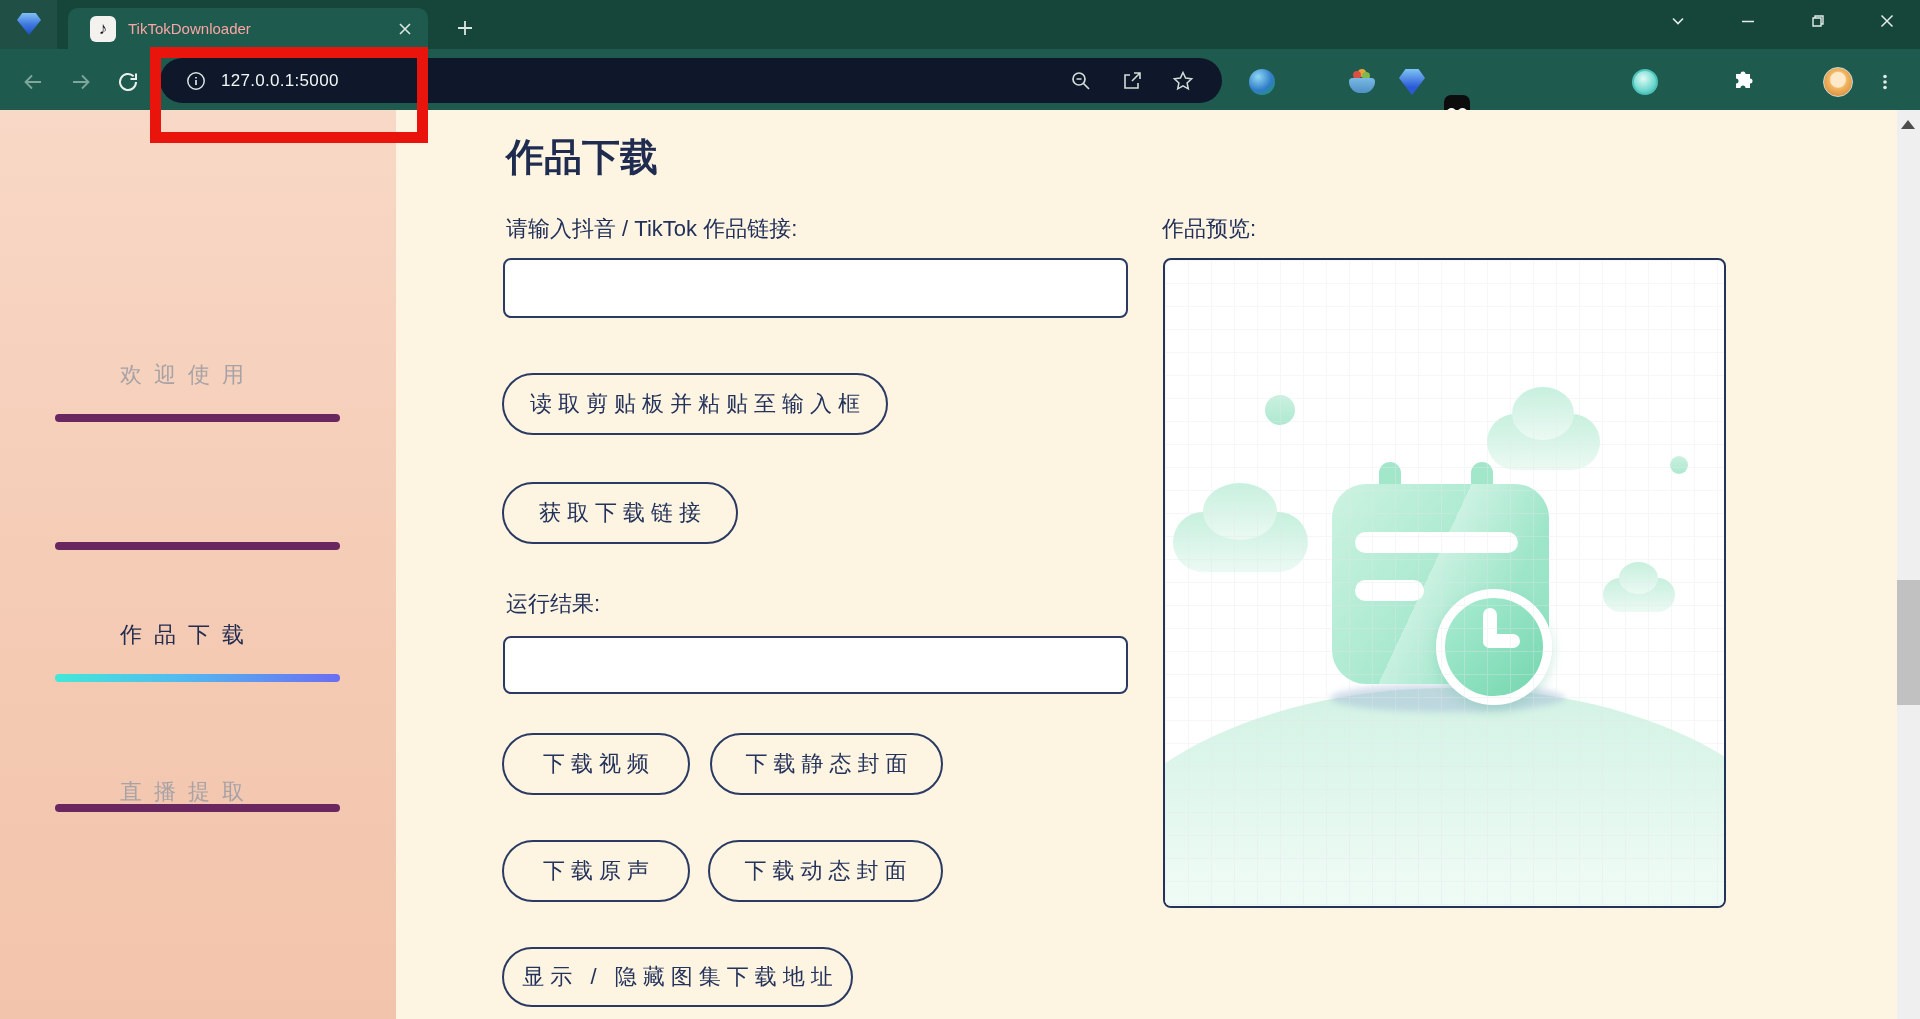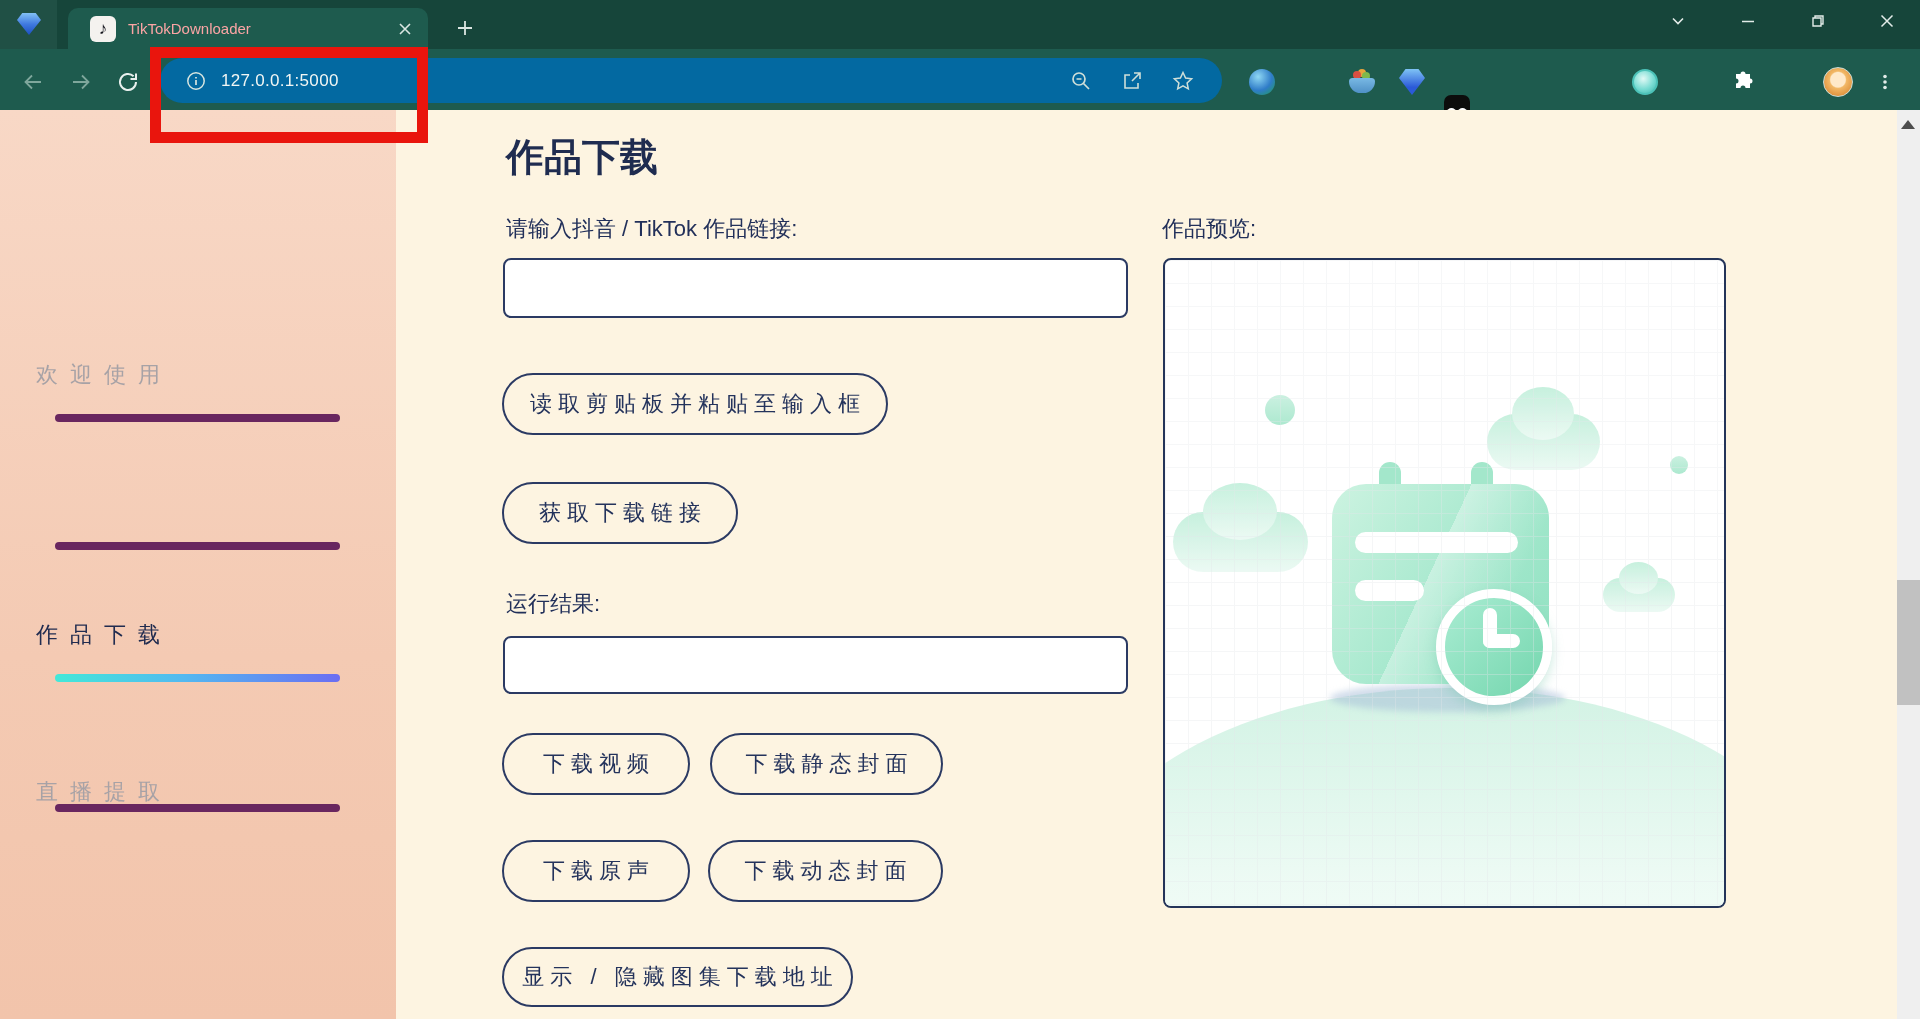--- a/index.html
+++ b/index.html
@@ -20,21 +20,21 @@
   .tab-title{color:#fca5a5;font-size:15px;margin-left:12px;flex:1;white-space:nowrap;overflow:hidden;}
   .icon-btn{display:flex;align-items:center;justify-content:center;}
   .tab-close{width:22px;height:22px;margin-right:12px;border-radius:50%;color:#dbe6e2;}
   .newtab{position:absolute;left:452px;top:15px;width:26px;height:26px;color:#dbe6e2;}
   .winctl{position:absolute;top:7px;width:28px;height:28px;color:#e3ece9;}
   .toolbar{position:absolute;left:0;top:49px;width:1920px;height:61px;background:#1e5b4e;}
   .nav-ic{position:absolute;top:68px;width:28px;height:28px;}
   .nav-disabled{color:#7fa79c;}
   .nav-live{color:#e9f0ee;}
   .omnibox{position:absolute;left:160px;top:58px;width:1062px;height:45px;border-radius:23px;
-       background:#0369a1;display:flex;align-items:center;}
+       background:#0f172a;display:flex;align-items:center;}
   .info-ic{width:22px;height:22px;margin-left:25px;color:#d7e5e0;}
   .url-text{color:#f1f6f4;font-size:17px;margin-left:14px;flex:1;letter-spacing:.3px;}
   .box-ic{width:24px;height:24px;margin-right:27px;color:#cfdfd9;}
 
   
   .ext{position:absolute;top:69px;width:26px;height:26px;}
   .ext-idm{border-radius:50%;background:radial-gradient(circle at 35% 30%,#8fd8f4,#2f7cc8 55%,#1f9e52 100%);}
   .ext-ublock{background:#737373;clip-path:polygon(50% 0,100% 14%,100% 58%,50% 100%,0 58%,0 14%);
       display:flex;align-items:center;justify-content:center;color:#fff;font-size:9px;font-weight:bold;margin-top:44px;}
   .ext-basket{position:relative;}
@@ -75,21 +75,21 @@
       border:1px solid #c9dcd6;box-sizing:border-box;}
   .ext-dots{color:#e3ece9;}
 
   
   .annotation{position:absolute;left:150px;top:47px;width:278px;height:96px;border:11px solid #e9150d;
       box-sizing:border-box;z-index:60;}
 
   
   .sidebar{position:absolute;left:0;top:110px;width:396px;height:909px;
       background:linear-gradient(180deg,#f8d8c6 0%,#f4cab3 60%,#f2c4ab 100%);}
-  .nav-item{position:absolute;left:36px;width:304px;text-align:left;font-size:22px;
+  .nav-item{position:absolute;left:36px;width:304px;text-align:center;font-size:22px;
       letter-spacing:12px;color:#a7a2a6;cursor:default;white-space:nowrap;}
   .nav-item.active{color:#212c50;}
   .nav-line{position:absolute;left:55px;width:285px;height:8px;border-radius:4px;background:#69265f;}
   .nav-line.active{background:linear-gradient(90deg,#43e8d8 0%,#53b9f0 45%,#6b6df2 100%);}
 
   .main{position:absolute;left:396px;top:110px;width:1501px;height:909px;background:#fdf4e1;}
   .page-title{position:absolute;left:506px;top:132px;font-size:38px;font-weight:600;color:#1f2c50;}
   .field-label{position:absolute;font-size:22px;color:#22305a;}
   .text-input{position:absolute;width:625px;height:60px;background:#fff;border:2px solid #2b3a63;
       border-radius:8px;box-sizing:border-box;font-size:20px;color:#22305a;padding:0 14px;outline:none;}

